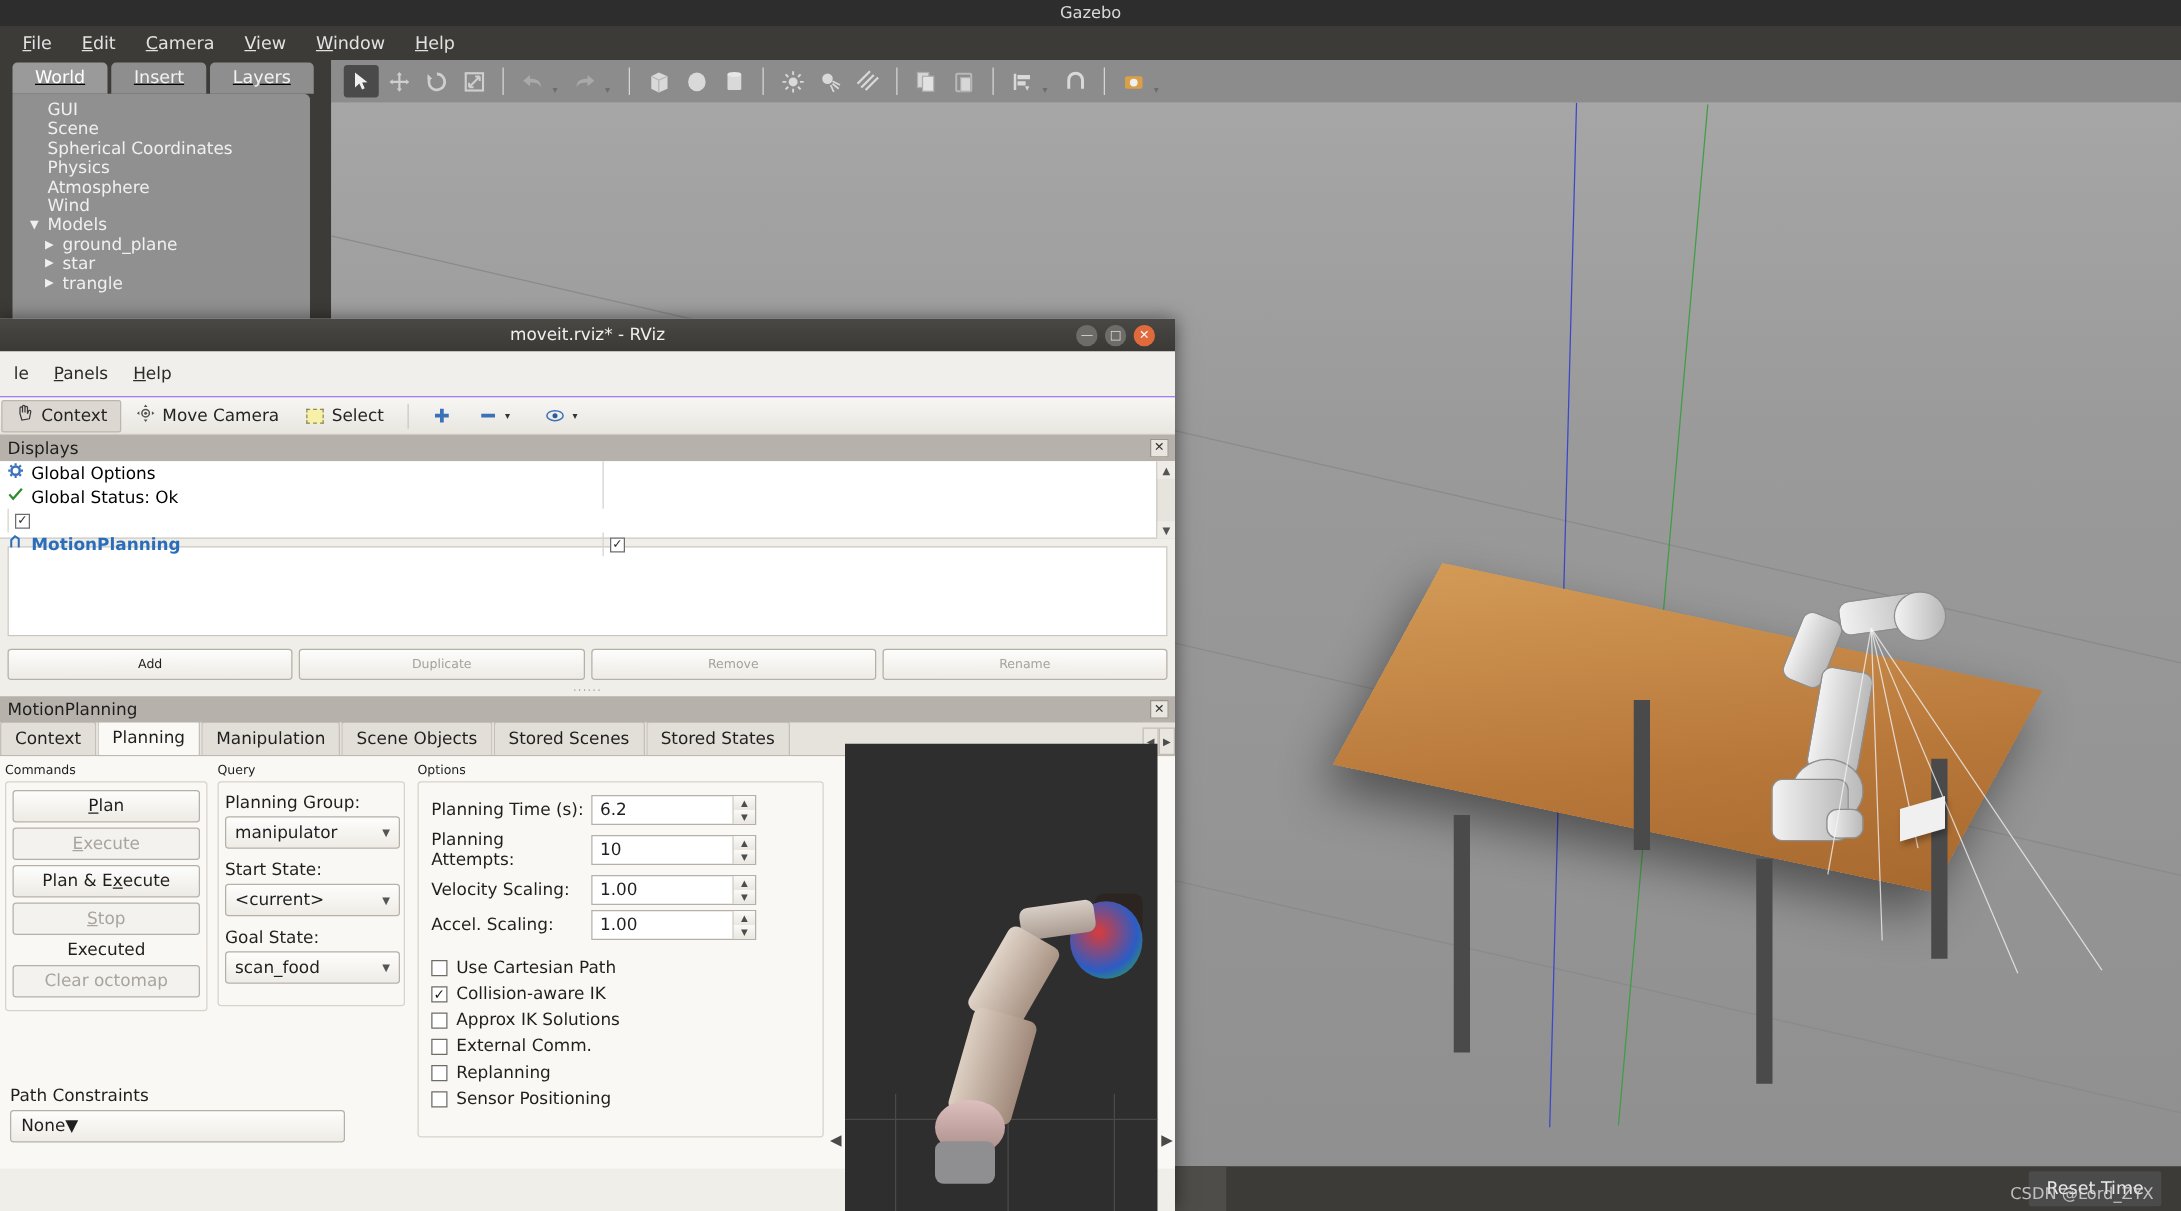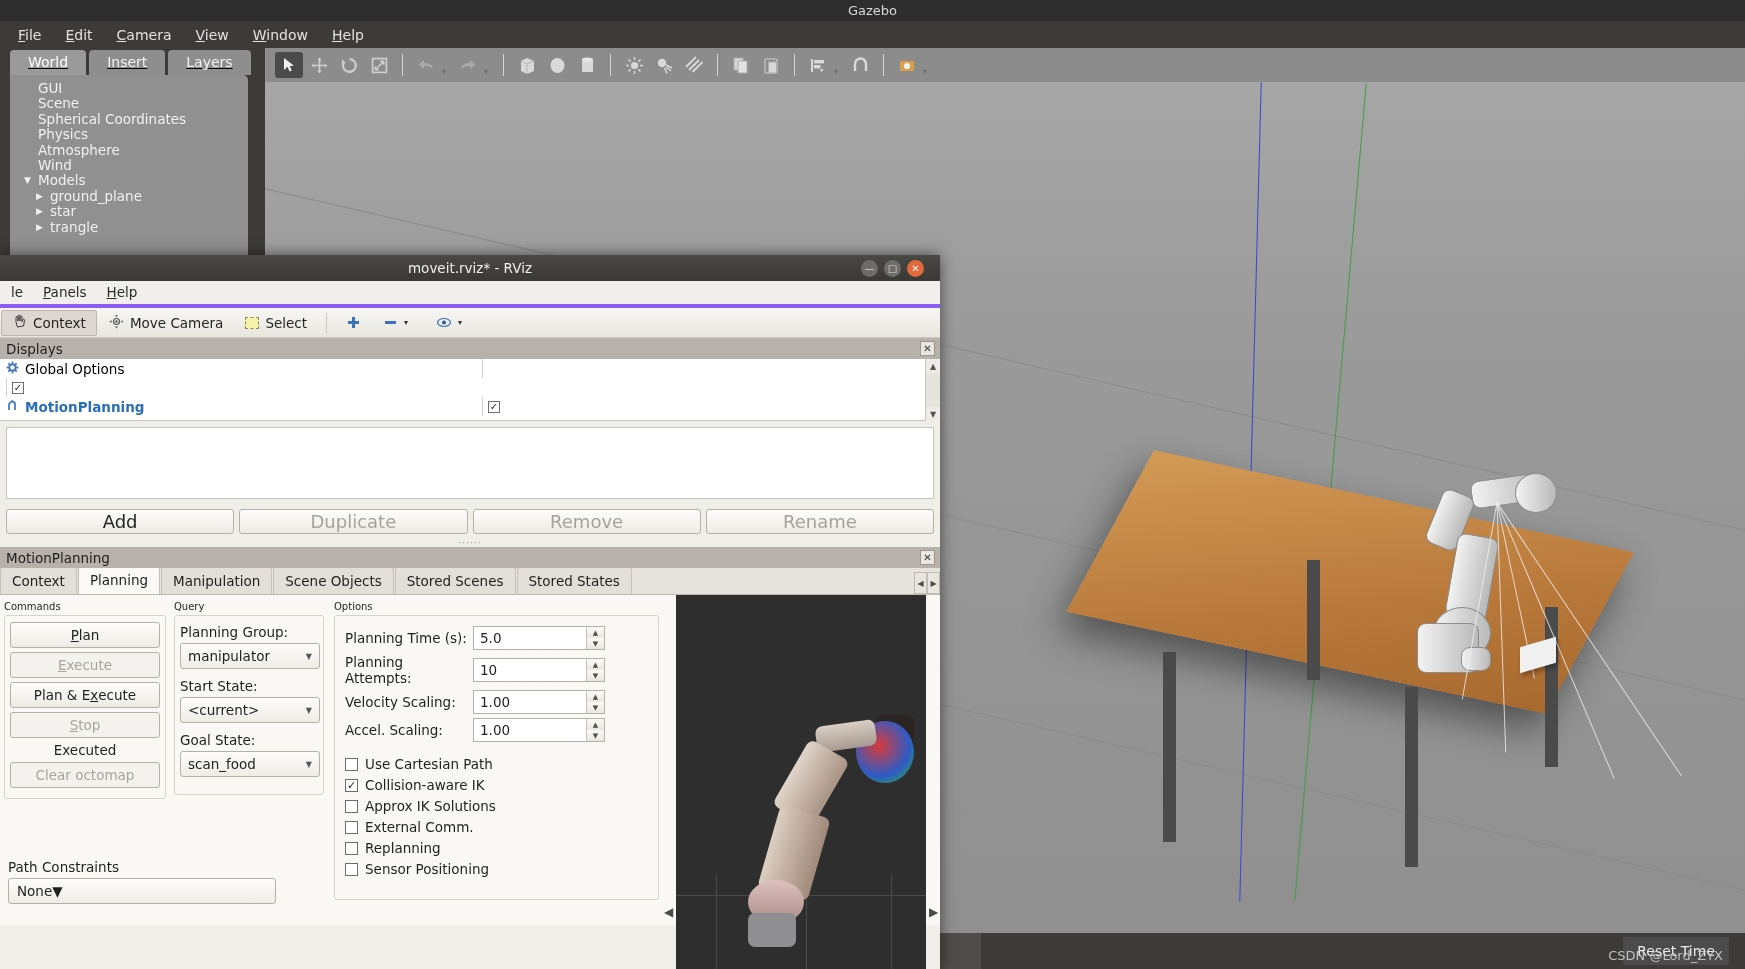--- a/index.html
+++ b/index.html
@@ -97,21 +97,21 @@
   #rviz-titlebar {
     height:26px; background:linear-gradient(#4a4844,#3a3935); color:#efefef;
     display:flex; align-items:center; justify-content:center; position:relative; font-size:13.5px;
   }
   .wbtn { position:absolute; top:5px; width:17px; height:17px; border-radius:50%;
           display:flex; align-items:center; justify-content:center; font-size:10px; color:#3a3a3a; }
   #wb-min { right:62px; background:#6e6c68; color:#d9d9d9; }
   #wb-max { right:39px; background:#6e6c68; color:#d9d9d9; }
   #wb-close{ right:16px; background:#e06a3b; color:#f6f6f6; }
 
-  #rviz-menubar { height:27px; background:#f1efeb; display:flex; padding-left:2px; gap:2px; border-bottom:4px solid #8b5cf6; }
+  #rviz-menubar { height:37px; background:#f1efeb; display:flex; align-items:center; padding-left:2px; gap:2px; border-bottom:1px solid #8b5cf6; }
   .rmenu { font-size:13.5px; color:#2a2a2a; padding:3px 9px; }
   .rmenu u { text-decoration: underline; }
 
   #rviz-toolbar { height:30px; background:linear-gradient(#f7f6f3,#e9e6e0); display:flex; align-items:center; border-bottom:1px solid #cfcbc4; }
   .rtb {
     display:flex; align-items:center; gap:6px; font-size:13.5px; color:#242424;
     padding: 3px 10px; margin: 0 1px; height:26px;
   }
   .rtb.active { background:#dcd8d1; border:1px solid #bbb6ae; border-radius:2px; }
   .rtb-sep { width:1px; height:20px; background:#cbc7c0; margin: 0 8px; }
@@ -133,21 +133,21 @@
   .dcol { width:160px; border-left:1px solid #d6d2cb; height:19px; display:flex; align-items:center; justify-content:flex-start; padding-left:5px; }
   .dcheck { width:12px; height:12px; border:1px solid #6d6d6d; background:#fff; font-size:10px; line-height:10px; text-align:center; color:#1f1f1f; }
   .blue { color:#2a6ebb; font-weight:bold; }
   #dscroll { position:absolute; right:0; top:0; width:15px; height:100%; background:#e7e4de; border-left:1px solid #c9c5be; }
   .scrarrow { height:14px; display:flex; align-items:center; justify-content:center; font-size:8px; color:#555; background:#efece7; }
 
   #displays-blank { background:#fff; height:72px; border:1px solid #c9c5be; margin: 6px 6px 0 6px; }
   #displays-buttons { display:flex; gap:5px; padding: 10px 6px 6px 6px; }
   .dbtn {
     flex:1; height:25px; background:linear-gradient(#fdfdfc,#eeebe5);
-    border:1px solid #b5b0a8; border-radius:3px; font-size:18px;
+    border:1px solid #b5b0a8; border-radius:3px; font-size:10px;
     display:flex; align-items:center; justify-content:center; color:#1f1f1f;
   }
   .dbtn.dis { color:#a6a29b; }
   .dot-grip { text-align:center; font-size:9px; color:#9a958d; letter-spacing:1px; height:7px; line-height:7px; }
 
   #mp-tabs { display:flex; align-items:flex-end; height:27px; background:#e6e3dd; border-bottom:1px solid #bdb8b0; padding-left:0px; }
   .mtab {
     font-size:13.5px; color:#1f1f1f; padding:5px 11px 5px 11px;
     background:#e2dfd8; border:1px solid #c4bfb7; border-bottom:none;
     margin-right:1px; border-radius:3px 3px 0 0;
@@ -544,20 +544,31 @@
                   <path d="M10.7 2.3 L9.4 3.6"></path>
                   <path d="M3.6 9.4 L2.3 10.7"></path>
                 </g>
               </svg>
           </span>
           <span>Global Options</span>
         </div>
         <div class="dcol"></div>
       </div>
       <div class="drow">
+        <div class="dname">
+          <span>
+            <svg width="13" height="13" viewBox="0 0 13 13">
+                <path d="M1.5 6.5 L4.5 10 L11.5 2" stroke="#2e8b2e" stroke-width="1.8" fill="none"></path>
+              </svg>
+          </span>
+          <span>Global Status: Ok</span>
+        </div>
+        <div class="dcol"></div>
+      </div>
+      <div class="drow">
         <div class="dcol">
           <span class="dcheck">✓</span>
         </div>
       </div>
       <div class="drow">
         <div class="dname">
           <span>
             <svg width="13" height="13" viewBox="0 0 13 13">
                 <path d="M3 11 L3 5 L6 2 L9 4 L9 11" stroke="#2a6ebb" stroke-width="1.6" fill="none"></path>
               </svg>
@@ -637,21 +648,21 @@
           </div>
         </div>
       </div>
 
       <div class="grp" style="margin-left:10px; width:325px;">
         <div class="grp-title">Options</div>
         <div class="grp-box" style="padding:10px 10px 8px 10px; height:285px;">
           <div class="opt-row">
             <span class="opt-label">Planning Time (s):</span>
             <div class="spin">
-              <span>5.0</span>
+              <span>6.2</span>
               <div class="spin-arrows">
                   <div>▲</div>
                   <div>▼</div>
                 </div>
             </div>
           </div>
           <div class="opt-row">
             <span class="opt-label">Planning Attempts:</span>
             <div class="spin">
               <span>10</span>

